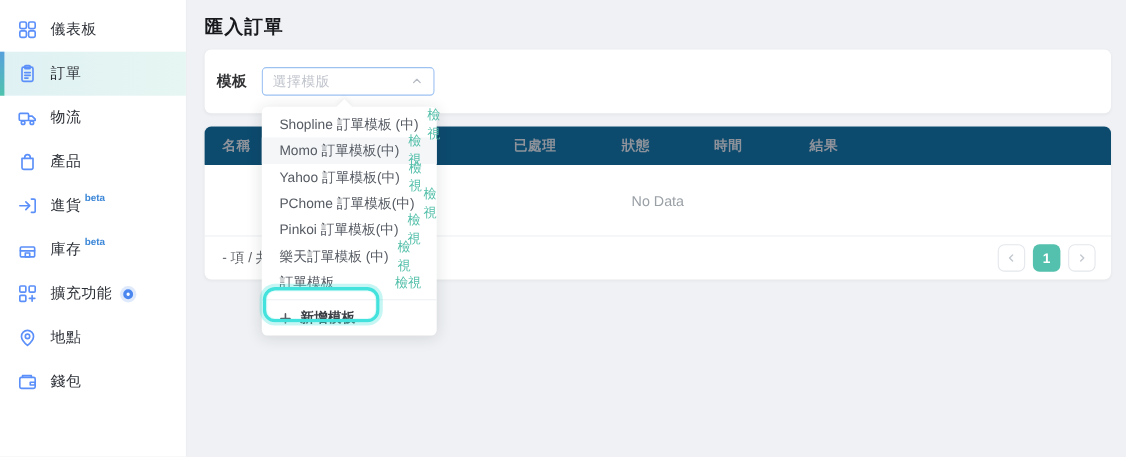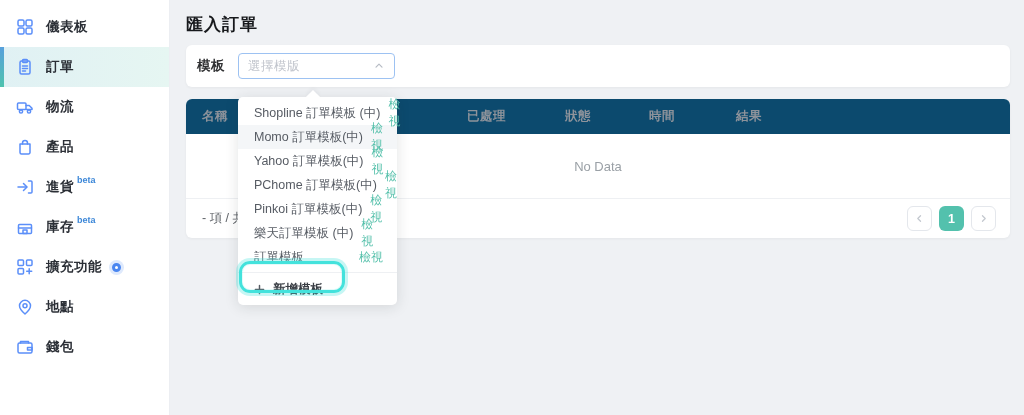--- a/index.html
+++ b/index.html
@@ -12,41 +12,41 @@
   
   .sidebar {
     position:absolute; left:0; top:0; width:170px; height:415px;
     background:#ffffff; border-right:1px solid #eceef2; padding-top:7px; z-index:5;
   }
   .side-item {
     position:relative; height:40px; display:flex; align-items:center;
     padding-left:16px; cursor:pointer;
   }
   .side-item .ic { width:18px; height:18px; margin-right:12px; flex:0 0 18px; display:flex; }
-  .side-item .lbl { font-size:13.5px; font-weight:700; color:#2b2f36; letter-spacing:.5px; }
+  .side-item .lbl { font-size:13.5px; font-weight:400; color:#2b2f36; letter-spacing:.5px; }
   .side-item.active { background:linear-gradient(90deg,#e0f1f4,#e6f6f2); }
   .side-item.active::before {
     content:""; position:absolute; left:0; top:0; bottom:0; width:4px;
     background:linear-gradient(180deg,#58a0dc,#4fc3ae);
   }
   .beta { font-size:9px; color:#3c87d8; position:relative; top:-7px; margin-left:3px; font-weight:600; }
   .ring-badge {
     width:9px; height:9px; border-radius:50%; border:3px solid #4a86f0; background:#fff;
     box-shadow:0 0 0 3px rgba(74,134,240,.18); margin-left:10px; display:inline-block;
   }
   .ic svg { width:18px; height:18px; stroke:#5b8ff9; fill:none; stroke-width:1.5; stroke-linecap:round; stroke-linejoin:round; }
 
   
   .main { position:absolute; left:170px; top:0; width:854px; height:415px; }
   .page-title { font-size:17px; font-weight:700; color:#17191c; margin:13px 0 0 16px; letter-spacing:1px; }
   .card {
     background:#fff; border-radius:6px; box-shadow:0 1px 3px rgba(31,35,41,.05);
     margin-left:16px; width:824px;
   }
-  .card.template-card { margin-top:9px; height:42px; display:flex; align-items:center; }
+  .card.template-card { margin-top:9px; height:58px; display:flex; align-items:center; }
   .form-label { font-size:13.5px; font-weight:700; color:#303133; margin-left:11px; width:41px; letter-spacing:.5px; }
   .select-box {
     width:157px; height:26px; border:1px solid #9dc2f2; border-radius:4px; background:#fff;
     display:flex; align-items:center; justify-content:space-between; padding:0 9px; cursor:pointer;
   }
   .select-box .ph { font-size:12.5px; color:#c0c4cc; letter-spacing:.5px; }
   .select-box svg { width:12px; height:12px; stroke:#b6bbc4; fill:none; stroke-width:1.6; stroke-linecap:round; stroke-linejoin:round; }
 
   .section-title { font-size:16px; font-weight:700; color:#17191c; margin:27px 0 0 16px; letter-spacing:1px; }
 

